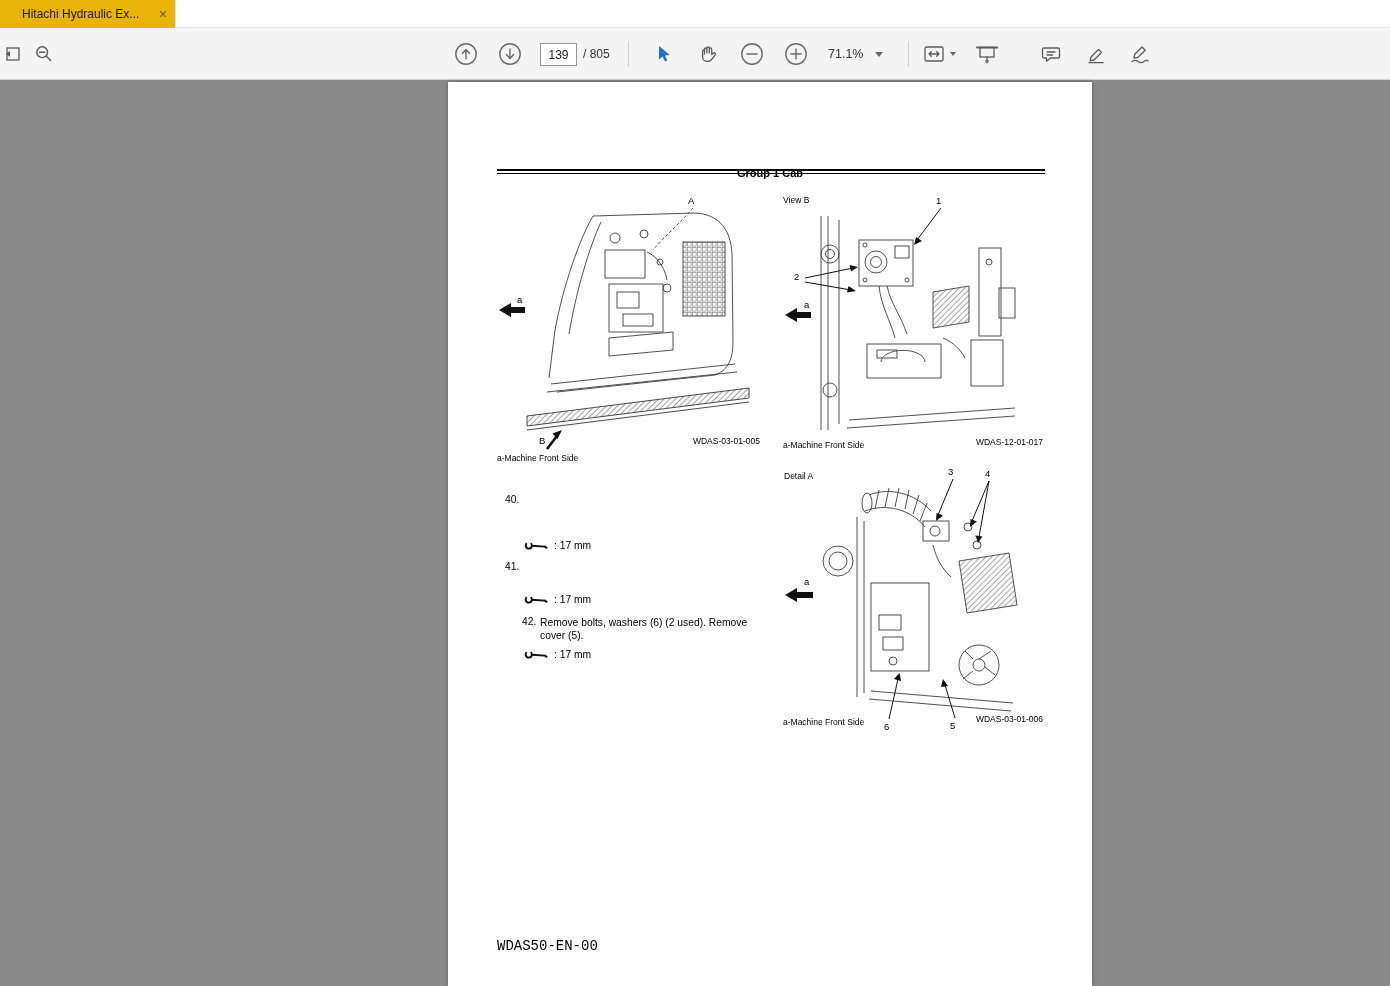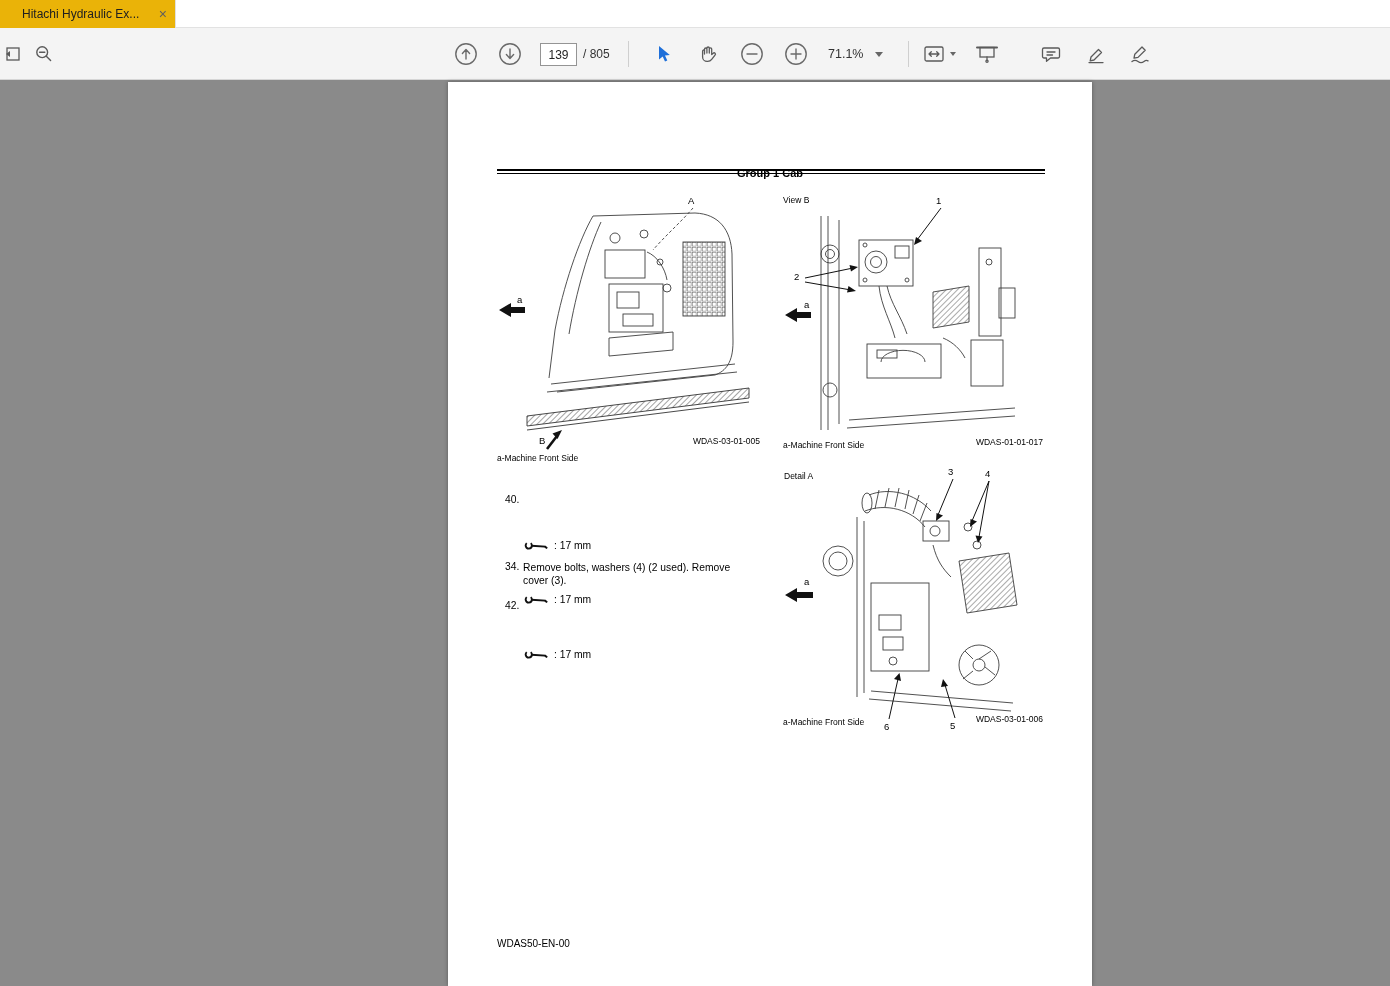--- a/index.html
+++ b/index.html
@@ -37,21 +37,21 @@
   .fig-caption { position:absolute; right:2px; font-size:8.5px; color:#000; white-space:nowrap; }
   .fig-note { position:absolute; left:0; font-size:8.5px; color:#000; white-space:nowrap; }
   .fig-note .nt { }
 
   .step { position:absolute; left:57px; width:249px; }
   .step-num { position:absolute; left:0; top:0; font-size:10.3px; color:#000; }
   .step-text { position:absolute; left:18px; top:0; width:231px; font-size:10.3px; line-height:13.4px; color:#000; }
   .spec { position:absolute; left:76px; display:flex; }
   .spec-text { font-size:10.3px; color:#000; margin-left:4px; }
 
-  .footer-left { position:absolute; left:49px; top:856px; font-size:10px; color:#000; }
+  .footer-left { position:absolute; left:49px; top:856px; font-size:14px; color:#000;font-family:Liberation Mono, monospace; }
   .footer-center { position:absolute; left:0; top:852px; width:644px; text-align:center; font-size:11px; color:#000; }
 
   svg { display:block; }
   .fig-svg { position:absolute; left:0; top:0; }
 </style>
 </head>
 <body>
 
 <div id="root">
 
@@ -289,21 +289,21 @@
           <line x1="22" y1="86" x2="70" y2="76" stroke="#111" stroke-width="1"></line>
           <polygon points="75,75 66.5,73 68,79.5" fill="#111"></polygon>
           <line x1="22" y1="90" x2="68" y2="98" stroke="#111" stroke-width="1"></line>
           <polygon points="73,99 65.5,94 64,100.5" fill="#111"></polygon>
           <polygon points="2,123 14,116 14,120 28,120 28,126 14,126 14,130" fill="#111"></polygon>
         </svg>
         <div class="fig-label" style="left:0; top:3px;">View B</div>
         <div class="callout" style="left:153px; top:4px;">1</div>
         <div class="callout" style="left:11px; top:80px;">2</div>
         <div class="callout" style="left:21px; top:108px;">a</div>
-        <div class="fig-caption" style="top:245px;">WDAS-01-01-017</div>
+        <div class="fig-caption" style="top:245px;">WDAS-12-01-017</div>
         <div class="fig-note" style="top:248px;">
           <span>a-</span><span class="nt">Machine Front Side</span>
         </div>
       </div>
 
       <div class="figure" style="left:335px; top:383px; width:262px; height:272px;">
         <svg class="fig-svg" width="262" height="272" viewBox="0 0 262 272">
           <defs>
             <pattern id="f3h" width="4" height="4" patternUnits="userSpaceOnUse" patternTransform="rotate(45)">
               <line x1="0" y1="0" x2="0" y2="4" stroke="#555" stroke-width="1"></line>
@@ -370,35 +370,35 @@
         <span>
           <svg width="26" height="11" viewBox="0 0 30 12">
               <circle cx="5.5" cy="6" r="3.6" fill="none" stroke="#111" stroke-width="2.2" stroke-dasharray="14 5"></circle>
               <path d="M8.5,5.2 L25,6.4 L27.5,8.6 L26,10 L23.5,8.4 L8.5,7.4 Z" fill="#111"></path>
             </svg>
         </span>
         <span class="spec-text">: 17 mm</span>
       </div>
 
       <div class="step" style="top:479px; height:28px;">
-        <span class="step-num">34.</span>
-        <span class="step-text">Remove bolts, washers (4) (2 used). Remove cover (3).</span>
+        <span class="step-num">41.</span>
       </div>
       <div class="spec" style="top:512px;">
         <span>
           <svg width="26" height="11" viewBox="0 0 30 12">
               <circle cx="5.5" cy="6" r="3.6" fill="none" stroke="#111" stroke-width="2.2" stroke-dasharray="14 5"></circle>
               <path d="M8.5,5.2 L25,6.4 L27.5,8.6 L26,10 L23.5,8.4 L8.5,7.4 Z" fill="#111"></path>
             </svg>
         </span>
         <span class="spec-text">: 17 mm</span>
       </div>
 
-      <div class="step" style="top:518px; height:28px;">
+      <div class="step" style="top:534px; height:28px;margin-left:17px;">
         <span class="step-num">42.</span>
+        <span class="step-text">Remove bolts, washers (6) (2 used). Remove cover (5).</span>
       </div>
       <div class="spec" style="top:567px;">
         <span>
           <svg width="26" height="11" viewBox="0 0 30 12">
               <circle cx="5.5" cy="6" r="3.6" fill="none" stroke="#111" stroke-width="2.2" stroke-dasharray="14 5"></circle>
               <path d="M8.5,5.2 L25,6.4 L27.5,8.6 L26,10 L23.5,8.4 L8.5,7.4 Z" fill="#111"></path>
             </svg>
         </span>
         <span class="spec-text">: 17 mm</span>
       </div>

